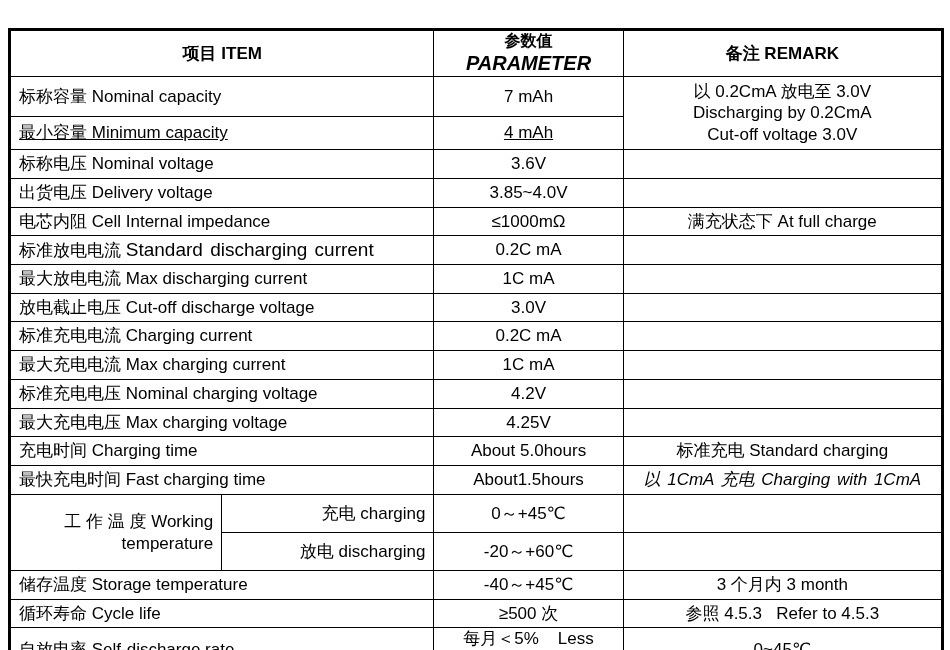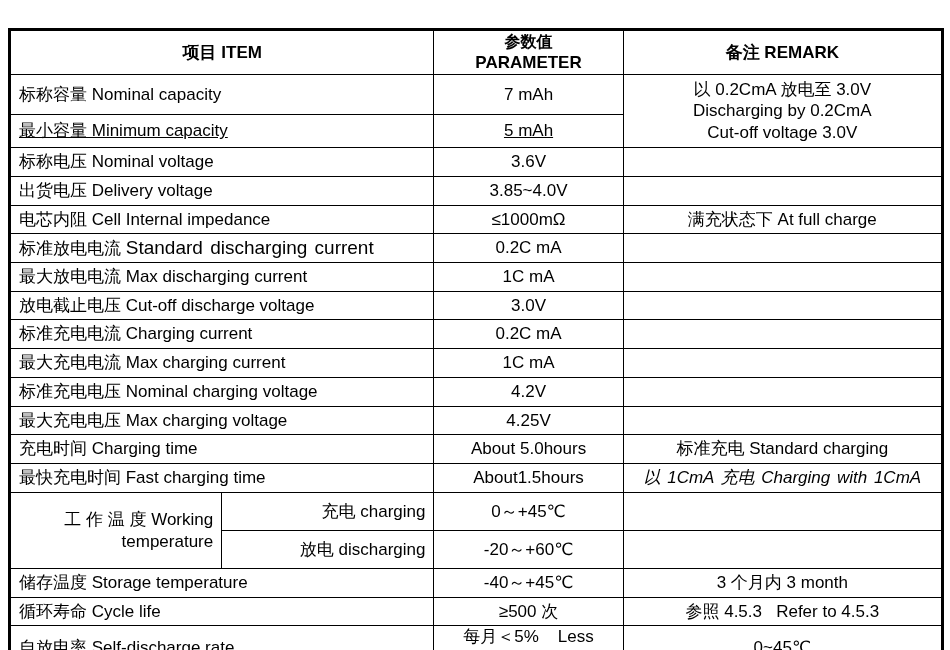--- a/index.html
+++ b/index.html
@@ -45,21 +45,21 @@
   td.c-item   { text-align: left; }
   td.c-param  { text-align: center; padding: 0 4px; }
   td.c-remark { text-align: center; padding: 0 4px; }
   td.c-sub    { text-align: right; padding-left: 10px; }
 
   td.hdr {
     font-weight: bold;
     text-align: center;
     font-size: 18px;
   }
-  td.hdr .hdr-line2 { font-size: 17px; }
+  td.hdr .hdr-line2 { font-size: 20px; font-style: italic; }
   td.hdr .hdr-line1 { font-size: 16px; }
 
   .small-en { font-size: 19px; word-spacing: 2px; }
   td.remark-small { font-size: 15px; word-spacing: 2px; font-style: italic; }
   td.param-small { font-size: 14px; line-height: 17px; }
   td.remark-tall { line-height: 25px; }
   td.worktemp-label { text-align: right; padding: 0 4px; }
 </style>
 </head>
 <body>
@@ -88,21 +88,21 @@
       <td class="c-param">7 mAh</td>
       <td rowspan="2" class="c-remark remark-tall">
         <div>以 0.2CmA 放电至 3.0V</div>
         <div>Discharging by 0.2CmA</div>
         <div>Cut-off voltage 3.0V</div>
       </td>
     </tr>
 
     <tr class="h39">
       <td colspan="2" class="c-item">最小容量 Minimum capacity</td>
-      <td class="c-param">5 mAh</td>
+      <td class="c-param">4 mAh</td>
     </tr>
 
     <tr class="h29">
       <td colspan="2" class="c-item">标称电压 Nominal voltage</td>
       <td class="c-param">3.6V</td>
       <td class="c-remark"></td>
     </tr>
 
     <tr class="h29">
       <td colspan="2" class="c-item">出货电压 Delivery voltage</td>

